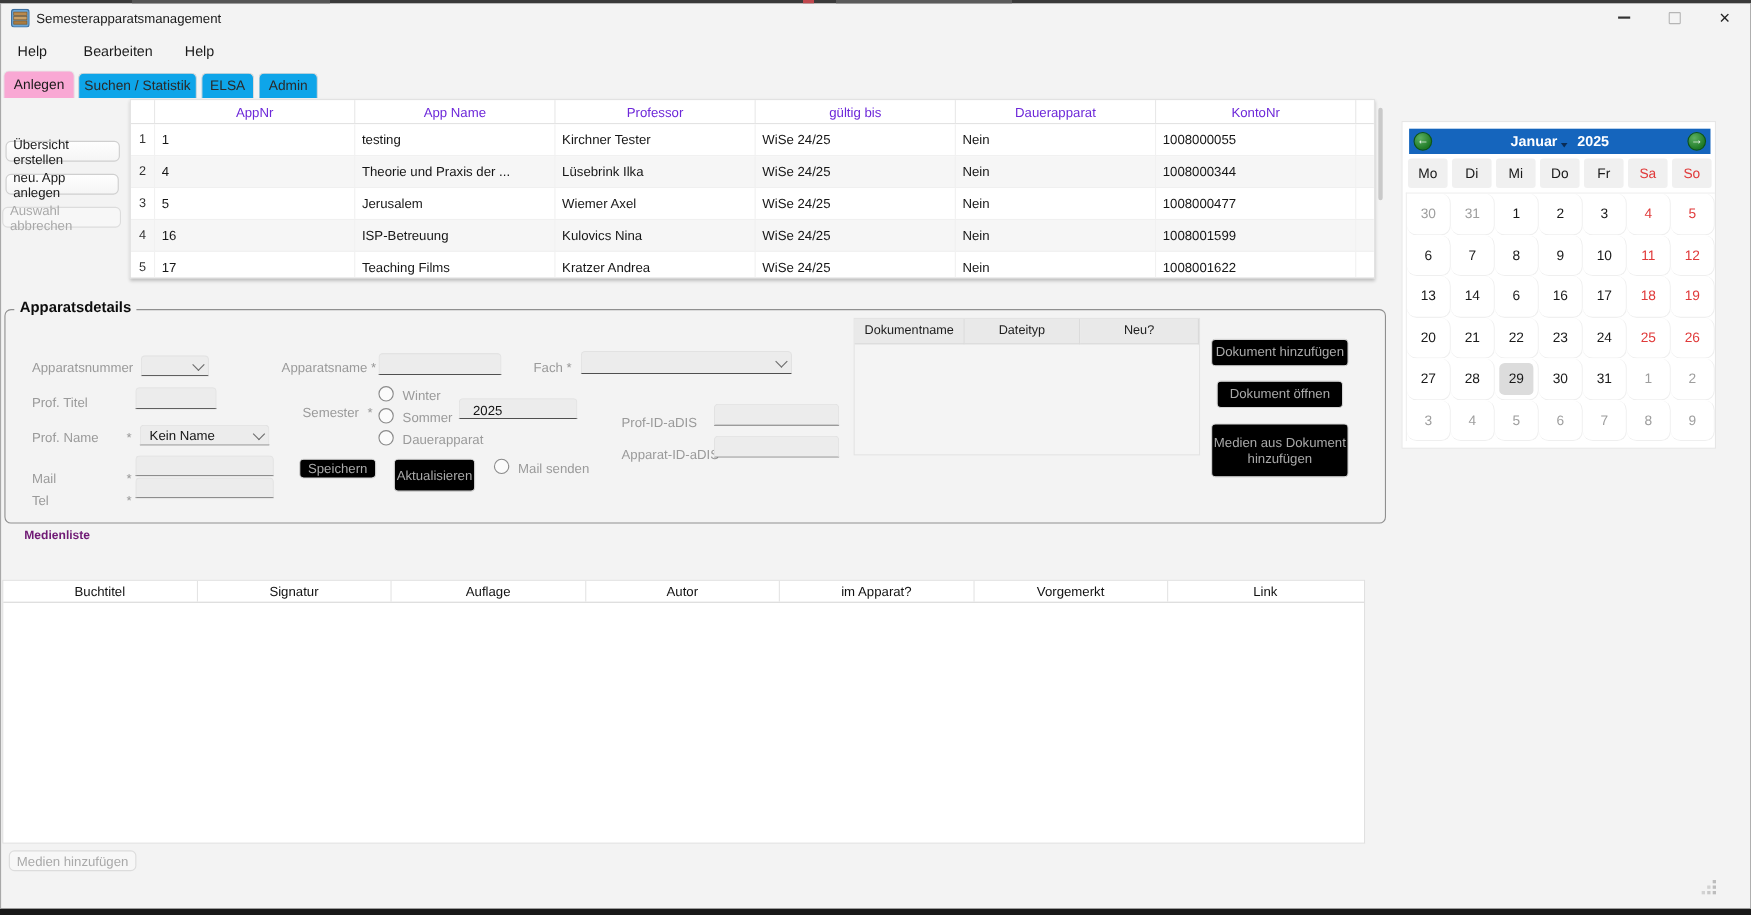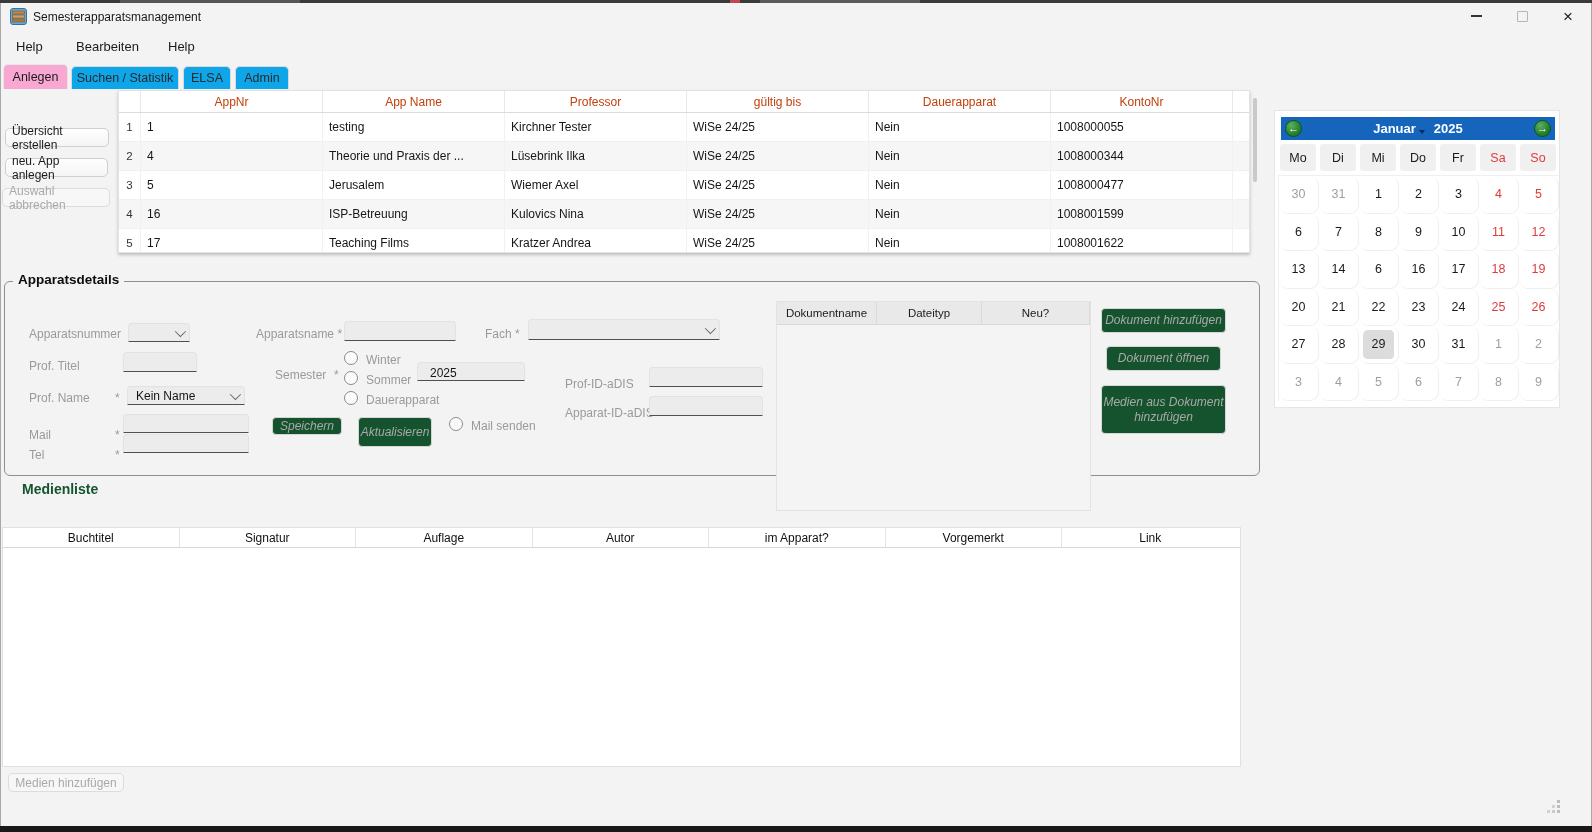--- a/index.html
+++ b/index.html
@@ -34,21 +34,21 @@
        font-size:12.5px;border-radius:5px 5px 0 0;}
   .tab.active{background:#f9a8d4;height:25px;top:64px;border:1px solid #e6e6e6;border-bottom:none;z-index:2;}
   .tab.inactive{background:#0ea5e9;height:23px;top:66px;border:1px solid #d9d9d9;border-bottom:none;color:#2a2a2a;}
 
   
   .apps-table{left:118px;top:90px;width:1132px;height:163px;background:#fff;
       border:1px solid #e2e2e2;box-sizing:border-box;overflow:hidden;
       box-shadow:0 2px 3px rgba(0,0,0,0.22);}
   .apps-head{display:flex;height:22px;border-bottom:1px solid #dcdcdc;box-sizing:border-box;}
   .th{box-sizing:border-box;display:flex;align-items:center;justify-content:center;
-      font-size:12px;color:#c2410c;border-right:1px solid #e8e8e8;height:100%;}
+      font-size:12px;color:#6d28d9;border-right:1px solid #e8e8e8;height:100%;}
   .tr{display:flex;height:29px;box-sizing:border-box;border-bottom:1px solid #f0f0f0;background:#fff;}
   .tr:nth-child(even){background:#f6f6f6;}
   .td{box-sizing:border-box;display:flex;align-items:center;font-size:12px;color:#161616;
       border-right:1px solid #f1f1f1;padding-left:6px;height:100%;}
   .td.num{justify-content:center;padding-left:0;font-size:11.5px;color:#333;}
   .w-num{width:22px;flex:none;}
   .w-col{width:182px;flex:none;}
   .fillc{flex:1;border-right:none;}
   .vscroll{left:1253px;top:98px;width:4px;height:84px;background:#c9c9c9;border-radius:2px;}
 
@@ -66,32 +66,32 @@
   .gval{position:absolute;font-size:12px;color:#141414;white-space:nowrap;}
   .field{position:absolute;box-sizing:border-box;background:#ececec;border:1px solid #e2e2e2;
       border-bottom:1px solid #4f4f4f;border-radius:4px 4px 0 0;}
   .combo{display:flex;align-items:center;justify-content:space-between;padding:0 6px 0 8px;}
   .combo .txt{font-size:12px;color:#141414;}
   .chev{width:7px;height:7px;border-right:1.4px solid #6a6a6a;border-bottom:1.4px solid #6a6a6a;
       transform:rotate(45deg) translateY(-2px);flex:none;}
   .radio{position:absolute;width:14px;height:14px;border:1px solid #8a8a8a;border-radius:50%;
       background:#fbfbfb;box-sizing:border-box;}
   .form-btn{position:absolute;box-sizing:border-box;border:1px solid #d6d6d6;border-radius:4px;
-      background:#14532d;display:flex;align-items:center;justify-content:center;text-align:center;
-      font-size:12px;color:#a9a9a9;line-height:1.25;font-style:italic;}
-
-  
-  .docs-panel{position:absolute;left:771px;top:19px;width:315px;height:210px;background:#f4f4f4;
+      background:#000000;display:flex;align-items:center;justify-content:center;text-align:center;
+      font-size:12px;color:#a9a9a9;line-height:1.25;}
+
+  
+  .docs-panel{position:absolute;left:771px;top:7px;width:315px;height:125px;background:#f4f4f4;
       border:1px solid #e3e3e3;box-sizing:border-box;}
   .docs-head{display:flex;height:23px;}
   .dth{box-sizing:border-box;background:#e9e9e9;border-right:1px solid #dadada;border-bottom:1px solid #dadada;
       display:flex;align-items:center;justify-content:center;font-size:11.5px;color:#1c1c1c;}
 
   
-  .medien-title{left:10px;top:481px;font-weight:bold;font-size:14px;color:#14532d;padding-left:12px;}
+  .medien-title{left:10px;top:481px;font-weight:bold;font-size:11px;color:#701a75;padding-left:12px;}
   .medien-table{left:2px;top:527px;width:1239px;height:240px;background:#fff;border:1px solid #e0e0e0;box-sizing:border-box;}
   .medien-head{display:flex;height:19px;border-bottom:1px solid #d8d8d8;}
   .mth{width:176.5px;box-sizing:border-box;border-right:1px solid #e4e4e4;display:flex;align-items:center;
       justify-content:center;font-size:12px;color:#111;}
   .mth:last-child{border-right:none;}
 
   
   .cal-panel{left:1274px;top:110px;width:286px;height:298px;background:#fff;border:1px solid #e6e6e6;box-sizing:border-box;}
   .cal-header{position:absolute;left:6px;top:6px;width:274px;height:23px;background:#1565bd;
       display:flex;align-items:center;justify-content:center;}

